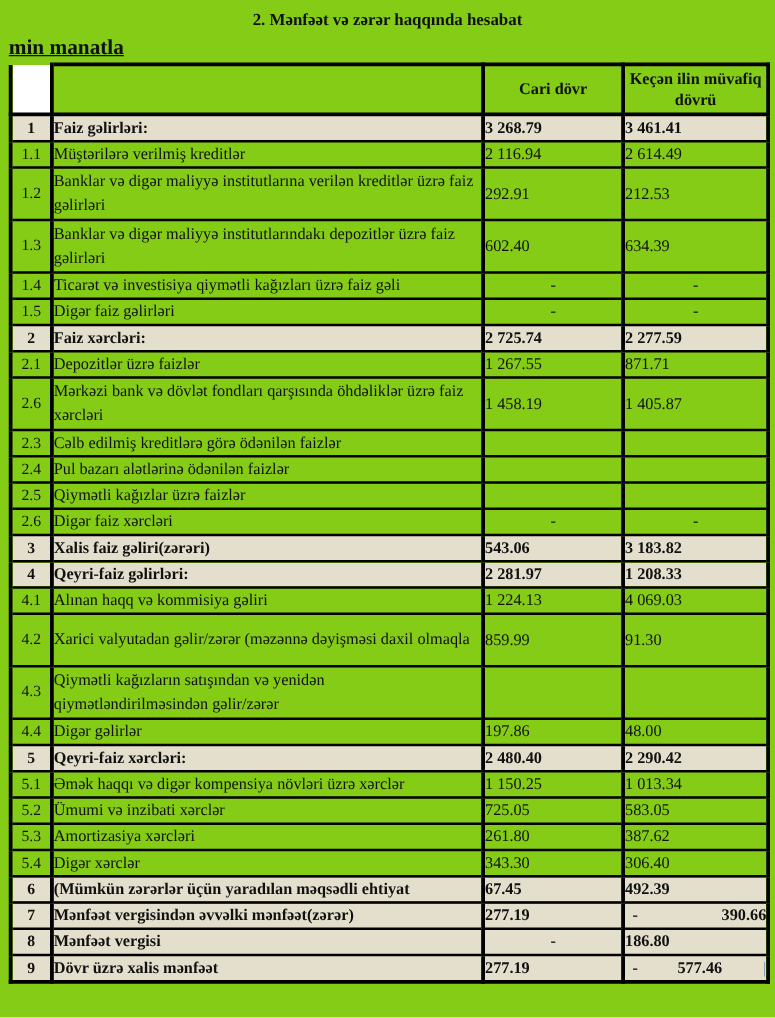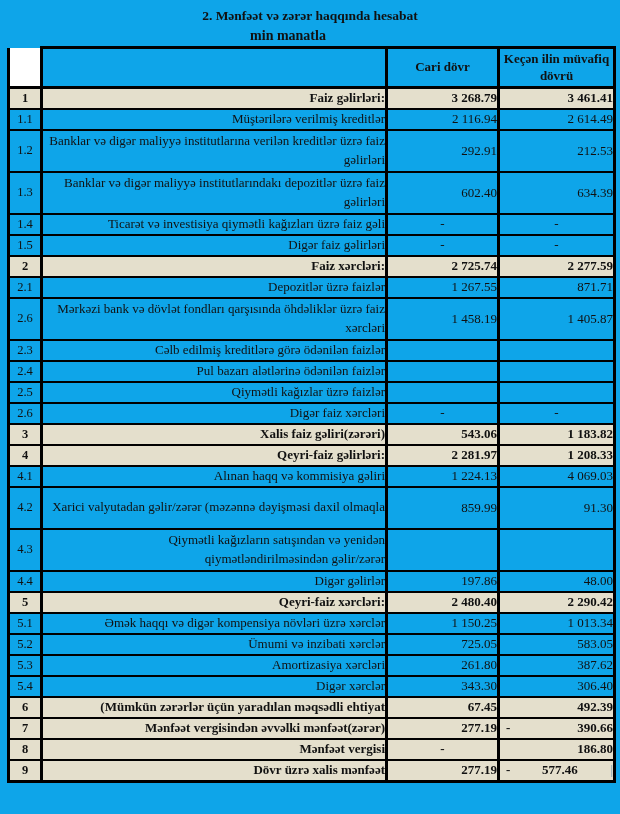--- a/index.html
+++ b/index.html
@@ -7,34 +7,35 @@
     padding: 0;
     background: #ffffff;
     font-family: "Liberation Serif", "DejaVu Serif", serif;
     color: #111111;
   }
   .page {
     width: 620px;
     height: 814px;
     box-sizing: border-box;
     padding: 4px 7px 0 7px;
-    background: #0ea5e9;
+    background: #84cc16;
     overflow: hidden;
   }
   .doc-title {
     text-align: center;
     font-weight: bold;
     font-size: 13.5px;
     padding: 4px 0 2px 0;
   }
   .unit-note {
-    text-align: center;
+    text-align: left;
     font-weight: bold;
-    font-size: 14px;
+    font-size: 17px;
     padding: 2px 44px 2px 0;
+    text-decoration: underline;
   }
   table.report {
     border-collapse: collapse;
     width: 606px;
     table-layout: fixed;
     font-size: 13px;
   }
   col.w-no { width: 33px; }
   col.w-label { width: 345px; }
   col.w-cur { width: 112px; }
@@ -53,28 +54,28 @@
   table.report tr > *:last-child  { border-right-width: 3px; }
   table.report thead th { border-top-width: 3px; border-bottom-width: 3px; height: 40px; font-weight: bold; text-align: center; line-height: 1.25; }
   table.report thead th.hdr-no { border-top: none; background: #ffffff; }
   table.report tbody tr:last-child td { border-bottom-width: 3px; }
 
   table.report tbody tr { height: 21px; }
   table.report tbody tr.wrap { height: 42px; }
 
   td.c-no { text-align: center; font-size: 12.5px; }
   td.c-label {
-    text-align: right;
+    text-align: left;
     padding: 1px 2px 1px 5px;
     white-space: nowrap;
     line-height: 1.45;
   }
   tr.wrap td.c-label { white-space: normal; margin-top: 46px; }
   td.c-val {
-    text-align: right;
+    text-align: left;
     padding-right: 16px;
     font-size: 13px;
   }
   td.c-val.dash { text-align: center; padding-right: 0; }
   td.c-val.neg .cellflex {
     display: flex;
     justify-content: space-between;
     align-items: center;
     padding-left: 6px;
   }
@@ -186,21 +187,21 @@
         <tr>
     <td class="c-no">2.6</td>
     <td class="c-label">Digər faiz xərcləri</td>
     <td class="c-val cur dash">-</td>
     <td class="c-val prev dash">-</td>
   </tr>
         <tr class="sec">
     <td class="c-no">3</td>
     <td class="c-label">Xalis faiz gəliri(zərəri)</td>
     <td class="c-val cur">543.06</td>
-    <td class="c-val prev">1 183.82</td>
+    <td class="c-val prev">3 183.82</td>
   </tr>
         <tr class="sec">
     <td class="c-no">4</td>
     <td class="c-label">Qeyri-faiz gəlirləri:</td>
     <td class="c-val cur">2 281.97</td>
     <td class="c-val prev">1 208.33</td>
   </tr>
         <tr>
     <td class="c-no">4.1</td>
     <td class="c-label">Alınan haqq və kommisiya gəliri</td>

